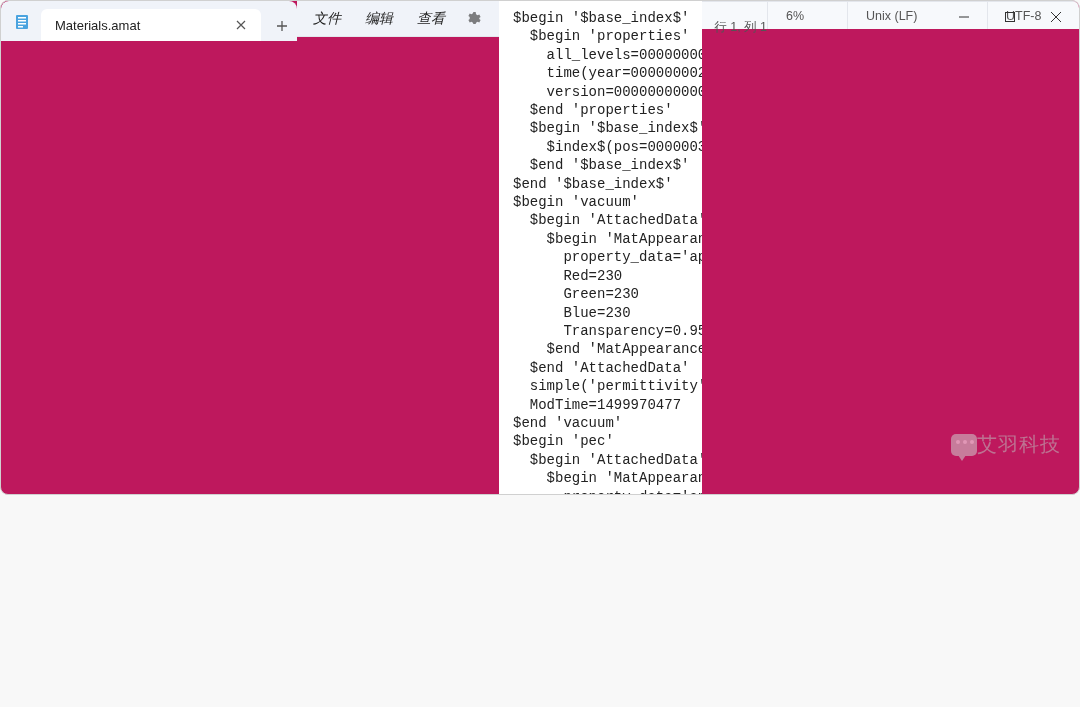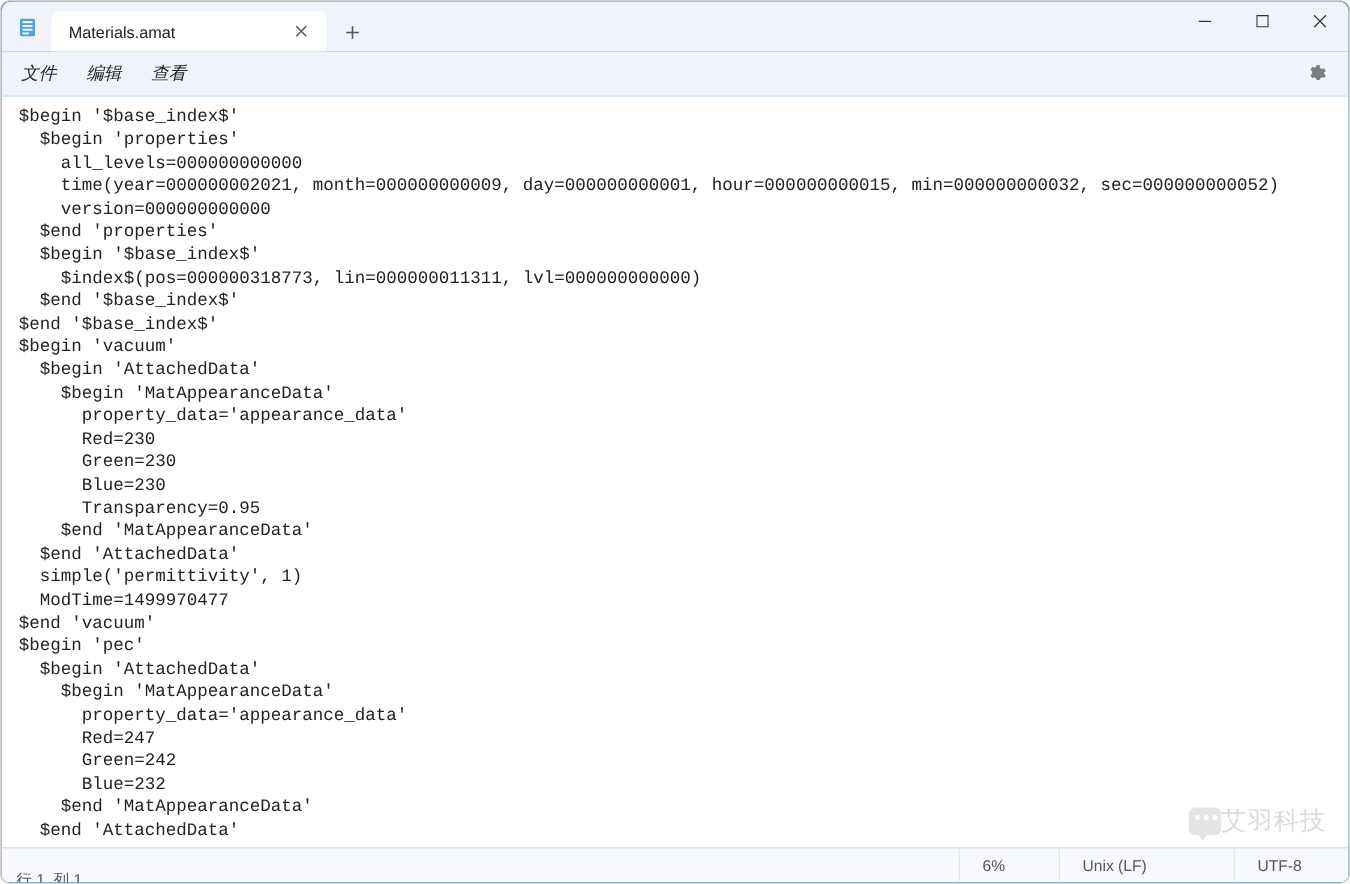--- a/index.html
+++ b/index.html
@@ -1,17 +1,17 @@
 <!DOCTYPE html>
 <html><head>
 <meta charset="utf-8">
 <style>
   * { margin: 0; padding: 0; box-sizing: border-box; }
   html, body { width: 1080px; height: 707px; font-family: "Segoe UI", "Microsoft YaHei", sans-serif; background: #f8f8f8; overflow: hidden; }
-  .window { width: 1080px; height: 707px; background: #0369a1; border: 1px solid #d0d0d0; border-radius: 8px; display: flex; flex-direction: column; overflow: hidden; position: relative; }
+  .window { width: 1080px; height: 495px; background: #be185d; border: 1px solid #d0d0d0; border-radius: 8px; display: flex; overflow: hidden; position: relative; }
   .title-bar { height: 40px; display: flex; align-items: flex-end; padding-left: 6px; background: #f0f3f9; border-top-left-radius: 8px; border-top-right-radius: 8px; }
   .app-icon { width: 18px; height: 18px; margin: 0 6px 10px 6px; display: flex; align-items: center; justify-content: center; }
   .app-icon svg { width: 16px; height: 16px; }
   .tab { display: flex; align-items: center; height: 32px; background: #ffffff; border-top-left-radius: 6px; border-top-right-radius: 6px; padding: 0 10px 0 14px; margin-left: 4px; min-width: 220px; position: relative; }
   .tab-title { font-size: 13px; color: #222; flex: 1; }
   .tab-close { width: 20px; height: 20px; display: flex; align-items: center; justify-content: center; color: #555; font-size: 14px; border-radius: 3px; cursor: pointer; }
   .new-tab { width: 30px; height: 30px; display: flex; align-items: center; justify-content: center; color: #555; font-size: 18px; margin-left: 6px; border-radius: 4px; cursor: pointer; }
   .win-controls { position: absolute; top: 0; right: 0; display: flex; }
   .win-btn { width: 46px; height: 32px; display: flex; align-items: center; justify-content: center; color: #333; cursor: pointer; }
   .win-btn svg { width: 10px; height: 10px; }

